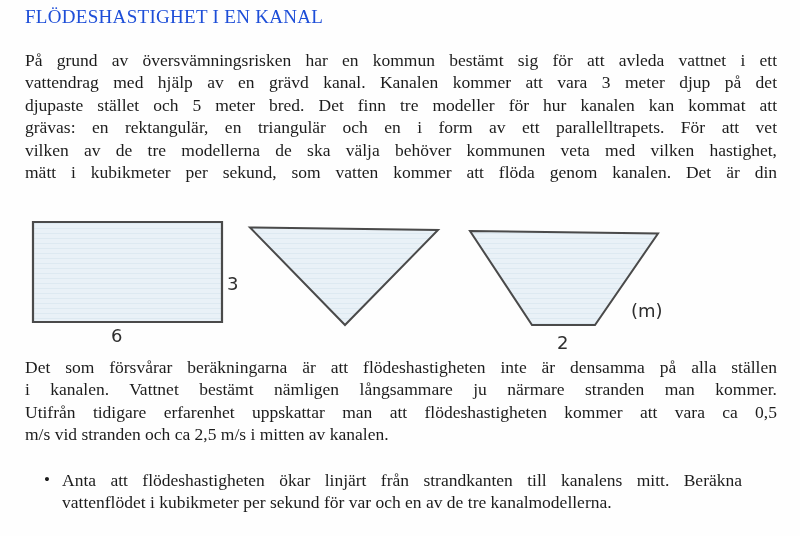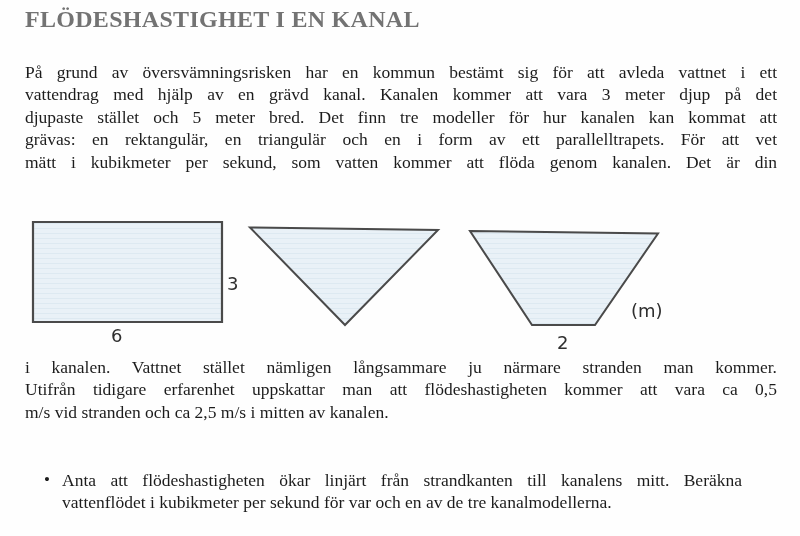--- a/index.html
+++ b/index.html
@@ -9,28 +9,28 @@
     font-family: "Liberation Serif", "DejaVu Serif", serif;
     color: #1c1c1c;
     position: relative;
     overflow: hidden;
   }
   .page { position: absolute; inset: 0; }
 
   .title {
     position: absolute; left: 25px; top: 6px;
     margin: 0;
-    font-size: 24px; font-weight: bold;
+    font-size: 19px; font-weight: normal;
     letter-spacing: 0.3px;
-    color: #737373;
+    color: #1d4ed8;
     white-space: nowrap;
   }
 
   .para { position: absolute; left: 25px; width: 752px; }
-  .p1 { top: 49px; margin-top: 12px; }
+  .p1 { top: 49px; }
   .p2 { top: 356px; }
 
   .jline {
     font-size: 17.5px;
     line-height: 22.4px;
     height: 22.4px;
     text-align: justify;
     text-align-last: justify;
     white-space: normal;
     overflow: hidden;
@@ -64,20 +64,21 @@
 
 <div class="page">
 
   <h1 class="title">FLÖDESHASTIGHET I EN KANAL</h1>
 
   <div class="para p1">
     <div class="jline">På grund av översvämningsrisken har en kommun bestämt sig för att avleda vattnet i ett</div>
     <div class="jline">vattendrag med hjälp av en grävd kanal. Kanalen kommer att vara 3 meter djup på det</div>
     <div class="jline">djupaste stället och 5 meter bred. Det finn tre modeller för hur kanalen kan kommat att</div>
     <div class="jline">grävas: en rektangulär, en triangulär och en i form av ett parallelltrapets. För att vet</div>
+    <div class="jline">vilken av de tre modellerna de ska välja behöver kommunen veta med vilken hastighet,</div>
     <div class="jline">mätt i kubikmeter per sekund, som vatten kommer att flöda genom kanalen. Det är din</div>
   </div>
 
   <svg class="figure" width="800" height="145" viewBox="0 0 800 145" aria-hidden="true">
     <defs>
       <pattern id="ruled" width="8" height="5" patternUnits="userSpaceOnUse">
         <rect x="0" y="0" width="8" height="5" fill="#e9f1f7"></rect>
         <rect x="0" y="3" width="8" height="1" fill="#dde9f1"></rect>
       </pattern>
     </defs>
@@ -86,21 +87,22 @@
     <polygon points="250,17.5 438,20 345,115" stroke-width="2"></polygon>
     <polygon points="470,21 658,23.5 595,115 532,115" stroke-width="2"></polygon>
 
     <text x="227" y="80">3</text>
     <text x="111" y="132">6</text>
     <text x="557" y="139">2</text>
     <text x="631" y="107">(m)</text>
   </svg>
 
   <div class="para p2">
-    <div class="jline">i kanalen.  Vattnet stället nämligen långsammare ju närmare stranden man kommer.</div>
+    <div class="jline">Det som försvårar beräkningarna är att flödeshastigheten inte är densamma på alla ställen</div>
+    <div class="jline">i kanalen.  Vattnet bestämt nämligen långsammare ju närmare stranden man kommer.</div>
     <div class="jline">Utifrån tidigare erfarenhet uppskattar man att flödeshastigheten kommer att vara ca 0,5</div>
     <div class="jline last">m/s vid stranden och ca 2,5 m/s i mitten av kanalen.</div>
   </div>
 
   <div class="bullet-row">
     <span class="bullet-marker">•</span>
     <div class="bullet-text">
       <div class="jline">Anta att flödeshastigheten ökar linjärt från strandkanten till kanalens mitt.  Beräkna</div>
       <div class="jline last"><span>vattenflödet i kubik</span><span class="underline-phrase">meter per sekund för var och en av de</span><span> tre kanalmodellerna.</span></div>
     </div>

